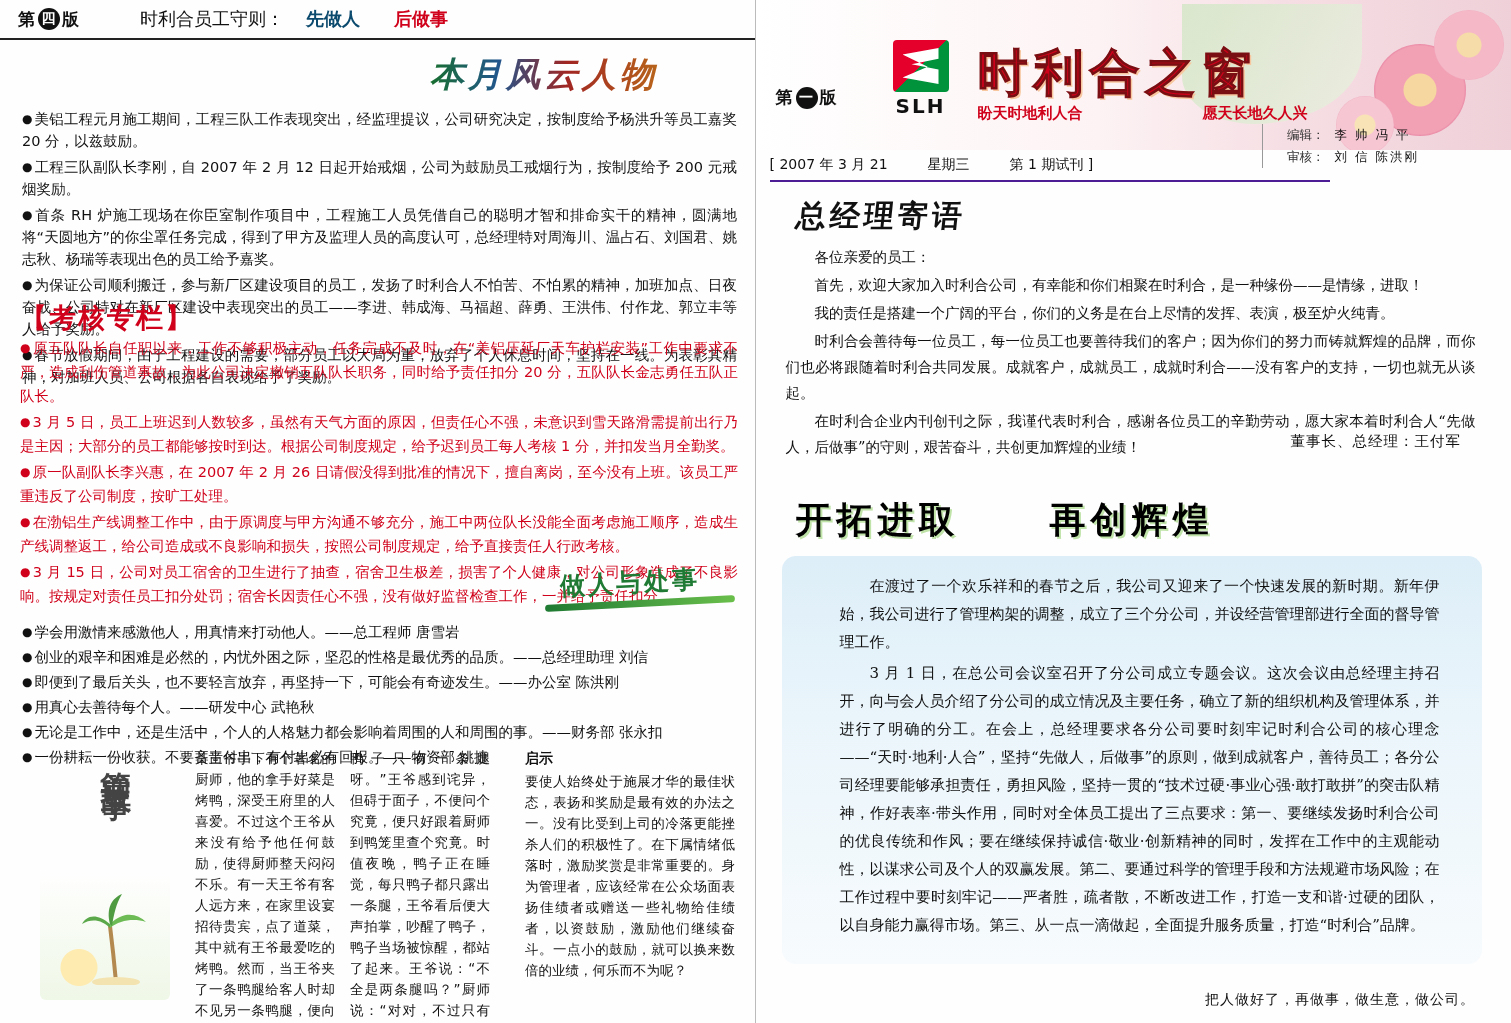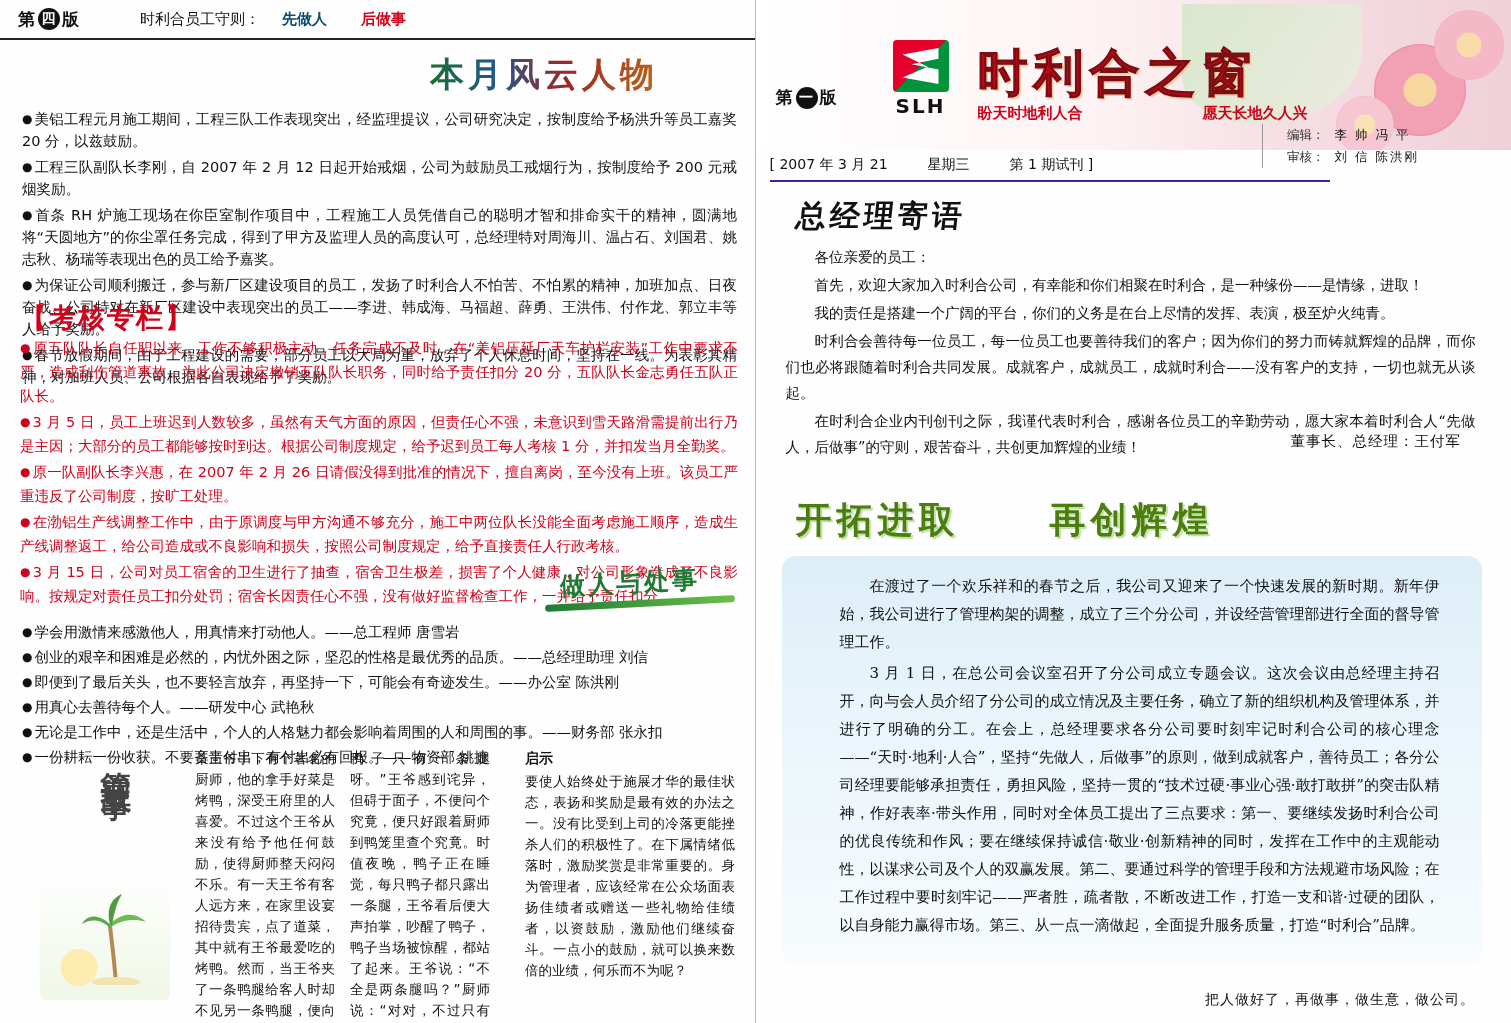--- a/index.html
+++ b/index.html
@@ -22,32 +22,33 @@
     display:flex;align-items:center;
   }
   .page-badge{
     display:flex;align-items:center;gap:2px;
     font-size:17px;font-weight:bold;margin-left:18px;letter-spacing:1px;
   }
   .badge-circle{
     display:inline-flex;align-items:center;justify-content:center;
     width:22px;height:22px;border-radius:50%;background:#111;color:#fff;font-size:14px;
   }
-  .motto{margin-left:60px;font-size:15px;display:flex;align-items:center;gap:0px;}
+  .motto{margin-left:60px;font-size:18px;display:flex;align-items:center;gap:0px;}
   .motto .lbl{color:#111;}
   .motto .red{color:#0c4a6e;font-weight:bold;margin-left:22px;}
   .motto .red2{color:#d0021b;font-weight:bold;margin-left:34px;}
 
   .title-wind{
     position:absolute;left:430px;top:52px;
     font-size:34px;font-weight:bold;letter-spacing:4px;
     font-family:"DejaVu Serif", serif;
     background:linear-gradient(90deg,#1f8a3b 0%,#2b6cb0 30%,#c9302c 60%,#e67e22 100%);
     -webkit-background-clip:text;background-clip:text;color:transparent;
     text-shadow:0 0 0 rgba(0,0,0,.2);
+    font-style:italic;
   }
 
   .news-list{position:absolute;left:22px;top:108px;width:715px;}
   .news-item{
     font-size:14.5px;line-height:22px;text-align:justify;margin-bottom:4px;
     text-indent:0;
   }
   .news-item::before{content:"●";margin-right:2px;font-size:12px;vertical-align:1px;}
 
   .kaohe-title{
@@ -167,21 +168,21 @@
   .gm-body p{margin:0 0 2px 0;text-indent:2em;}
   .gm-sign{position:absolute;right:50px;top:432px;font-size:14.5px;letter-spacing:1px;font-family:"DejaVu Serif",serif;}
 
   .banner-green{
     position:absolute;left:40px;top:490px;width:660px;height:60px;
     display:flex;gap:90px;align-items:center;
   }
   .banner-green span{
     font-size:36px;font-weight:bold;letter-spacing:5px;
     font-family:"DejaVu Serif", serif;
-    color:#4d7c0f;
+    color:#000000;
     text-shadow:2px 2px 0 #bfe3a8;
   }
   .article-box{
     position:absolute;left:26px;top:556px;width:700px;height:408px;
     background:linear-gradient(180deg,#ddeef8 0%,#eaf5fb 40%,#f7fbfd 100%);
     border-radius:14px;
   }
   .article-body{
     position:absolute;left:58px;top:16px;width:600px;
     font-size:15px;line-height:28px;text-align:justify;

